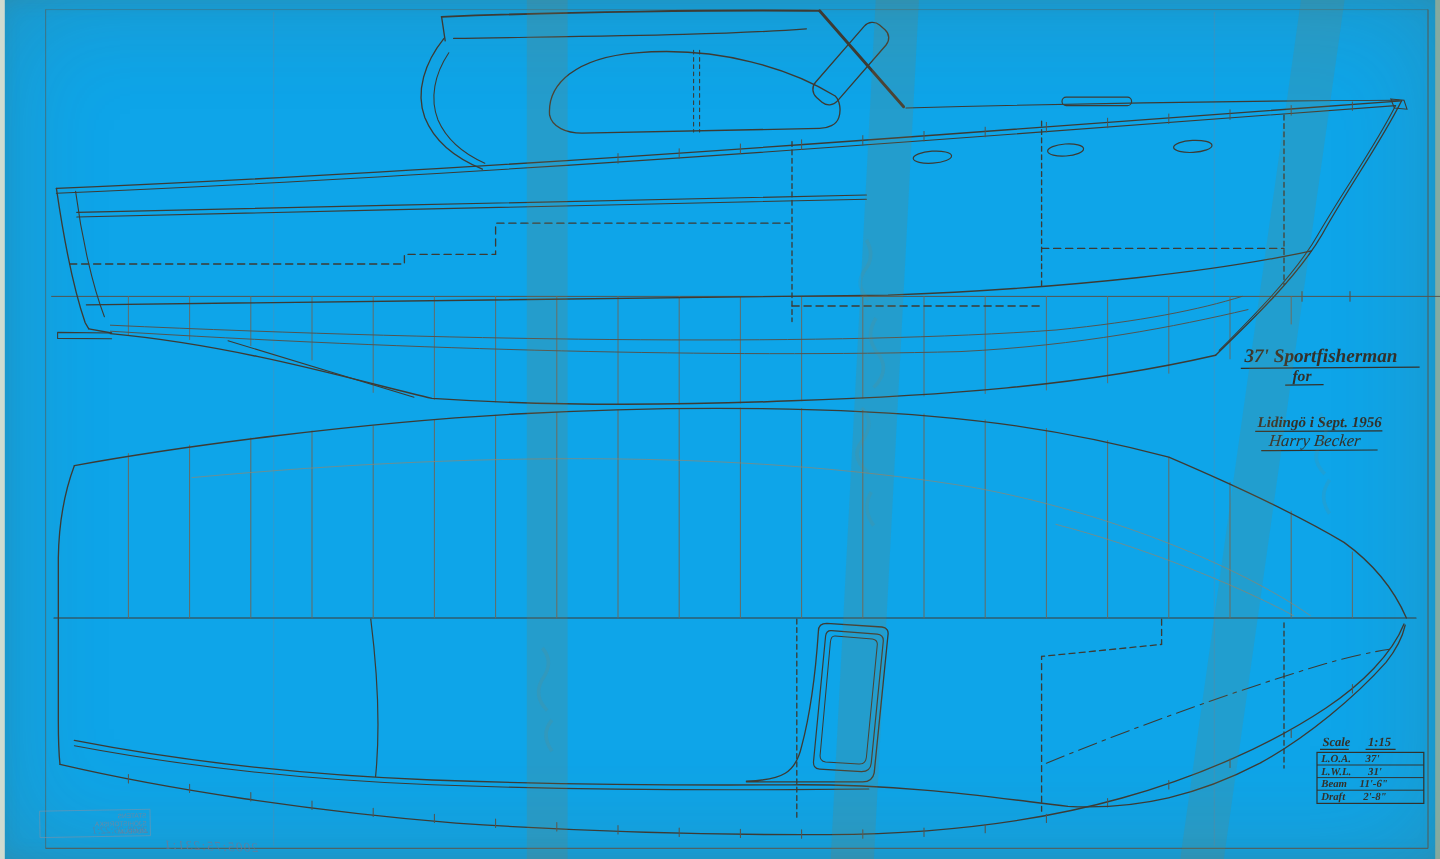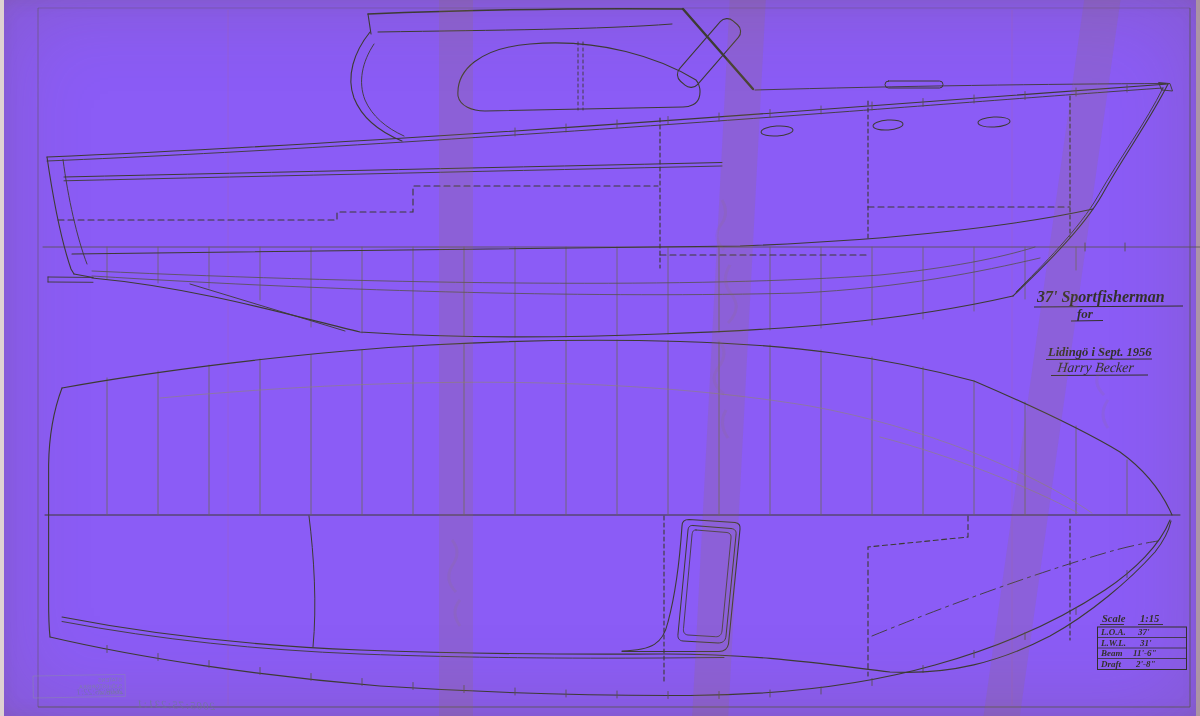--- a/index.html
+++ b/index.html
@@ -1,18 +1,18 @@
 <!DOCTYPE html>
 <html><head>
 <meta charset="utf-8">
 <style>
   html,body{margin:0;padding:0;background:#b8ab80;}
   .sheet{
     position:relative;width:1200px;height:716px;overflow:hidden;
-    background:#8b5cf6;
+    background:#0ea5e9;
     box-shadow:inset 0 0 90px rgba(110,88,45,.22), inset 0 0 18px rgba(110,88,45,.15);
     font-family:"Liberation Serif", serif;
   }
   svg{position:absolute;left:0;top:0;}
   .hand{font-family:"Liberation Serif", serif;font-style:italic;fill:#33312b;}
   .stampTxt{font-family:"Liberation Sans", sans-serif;fill:#7d8498;}
   .ghostHand{font-family:"Liberation Serif", serif;font-style:italic;fill:#6f7894;}
 </style>
 </head>
 <body>

